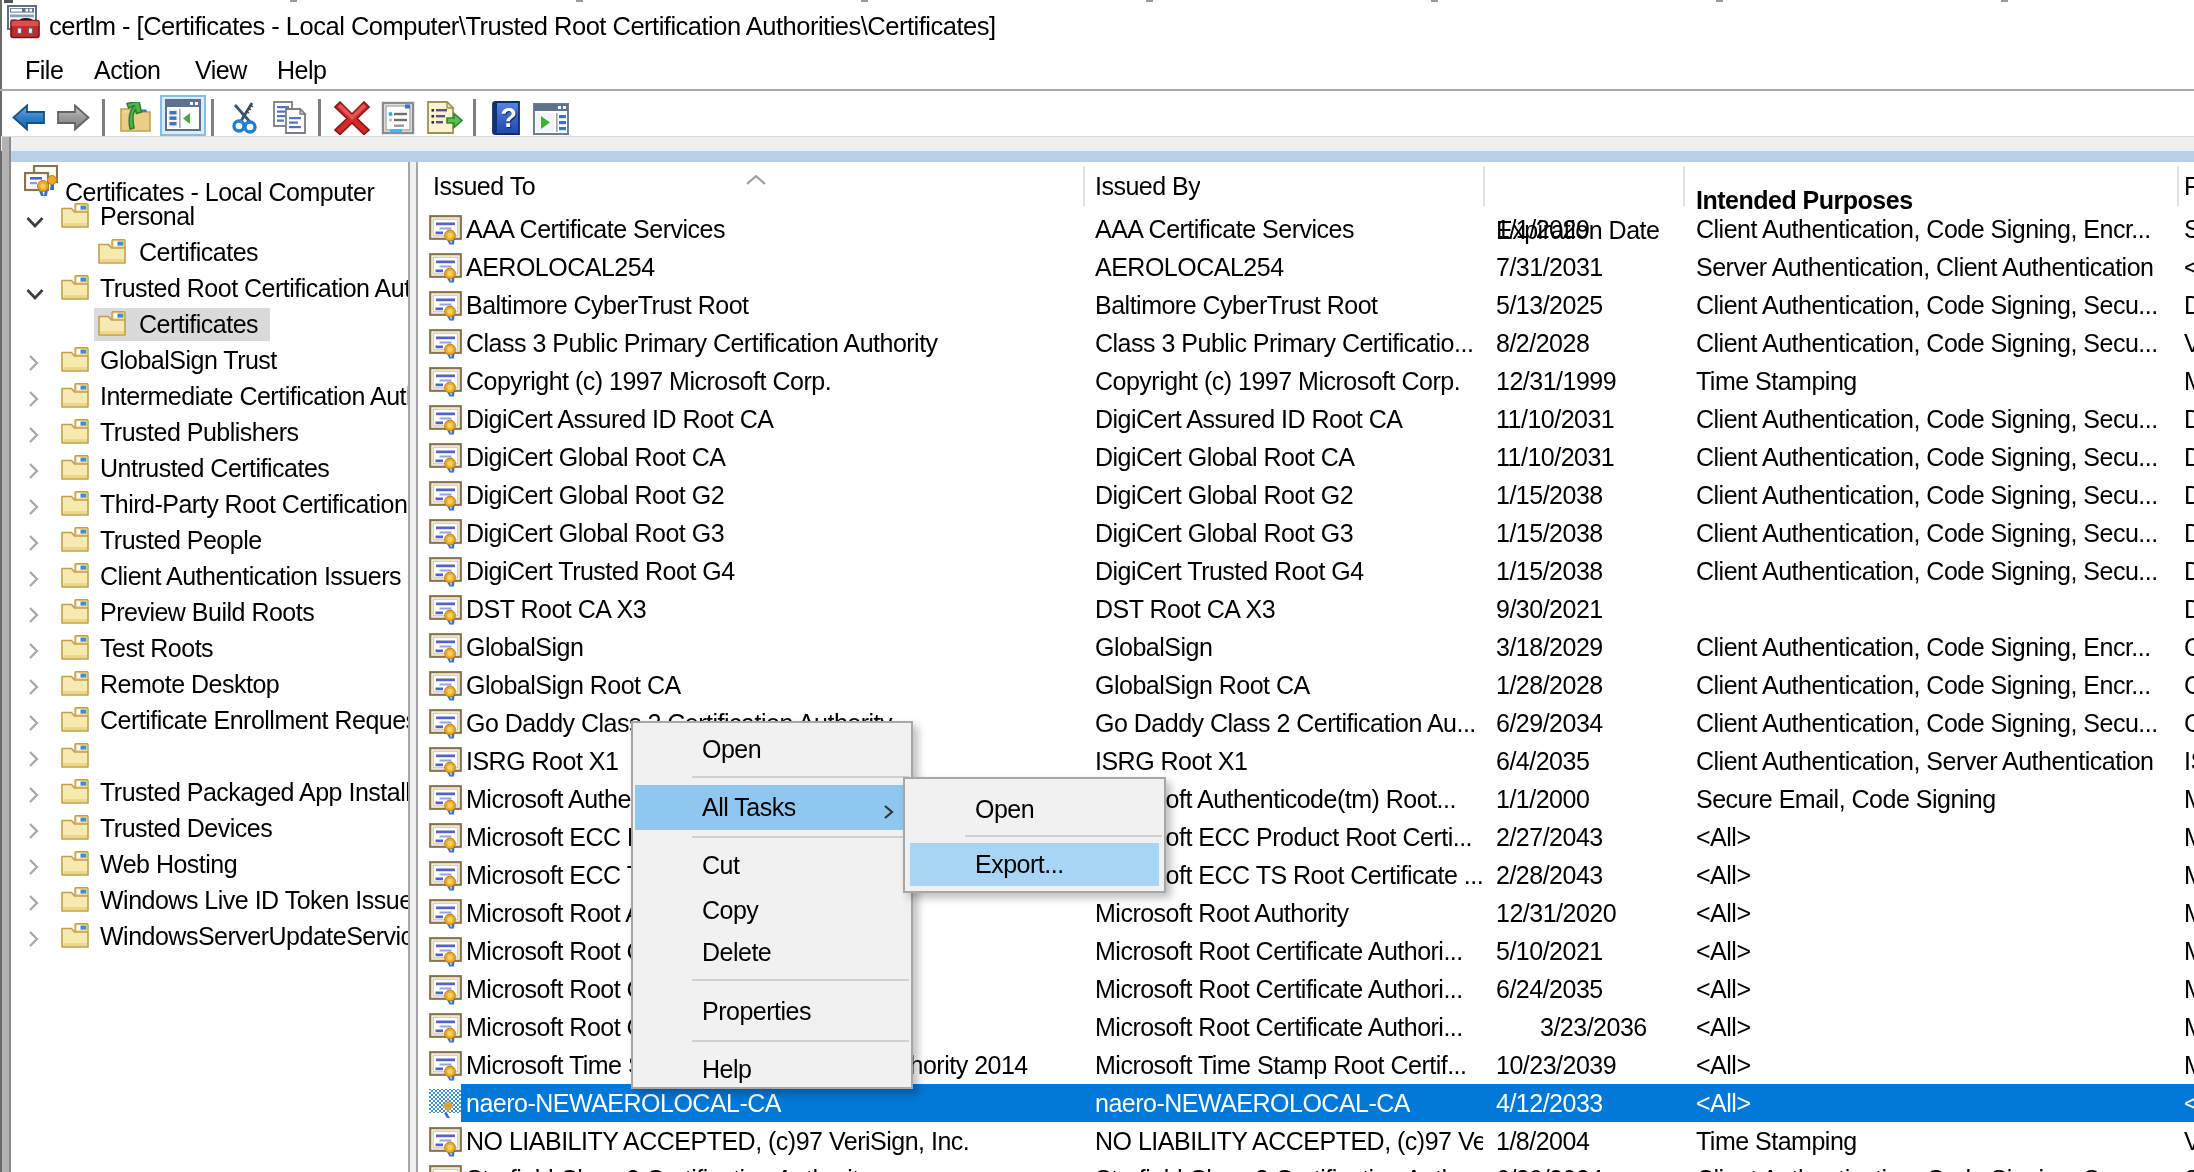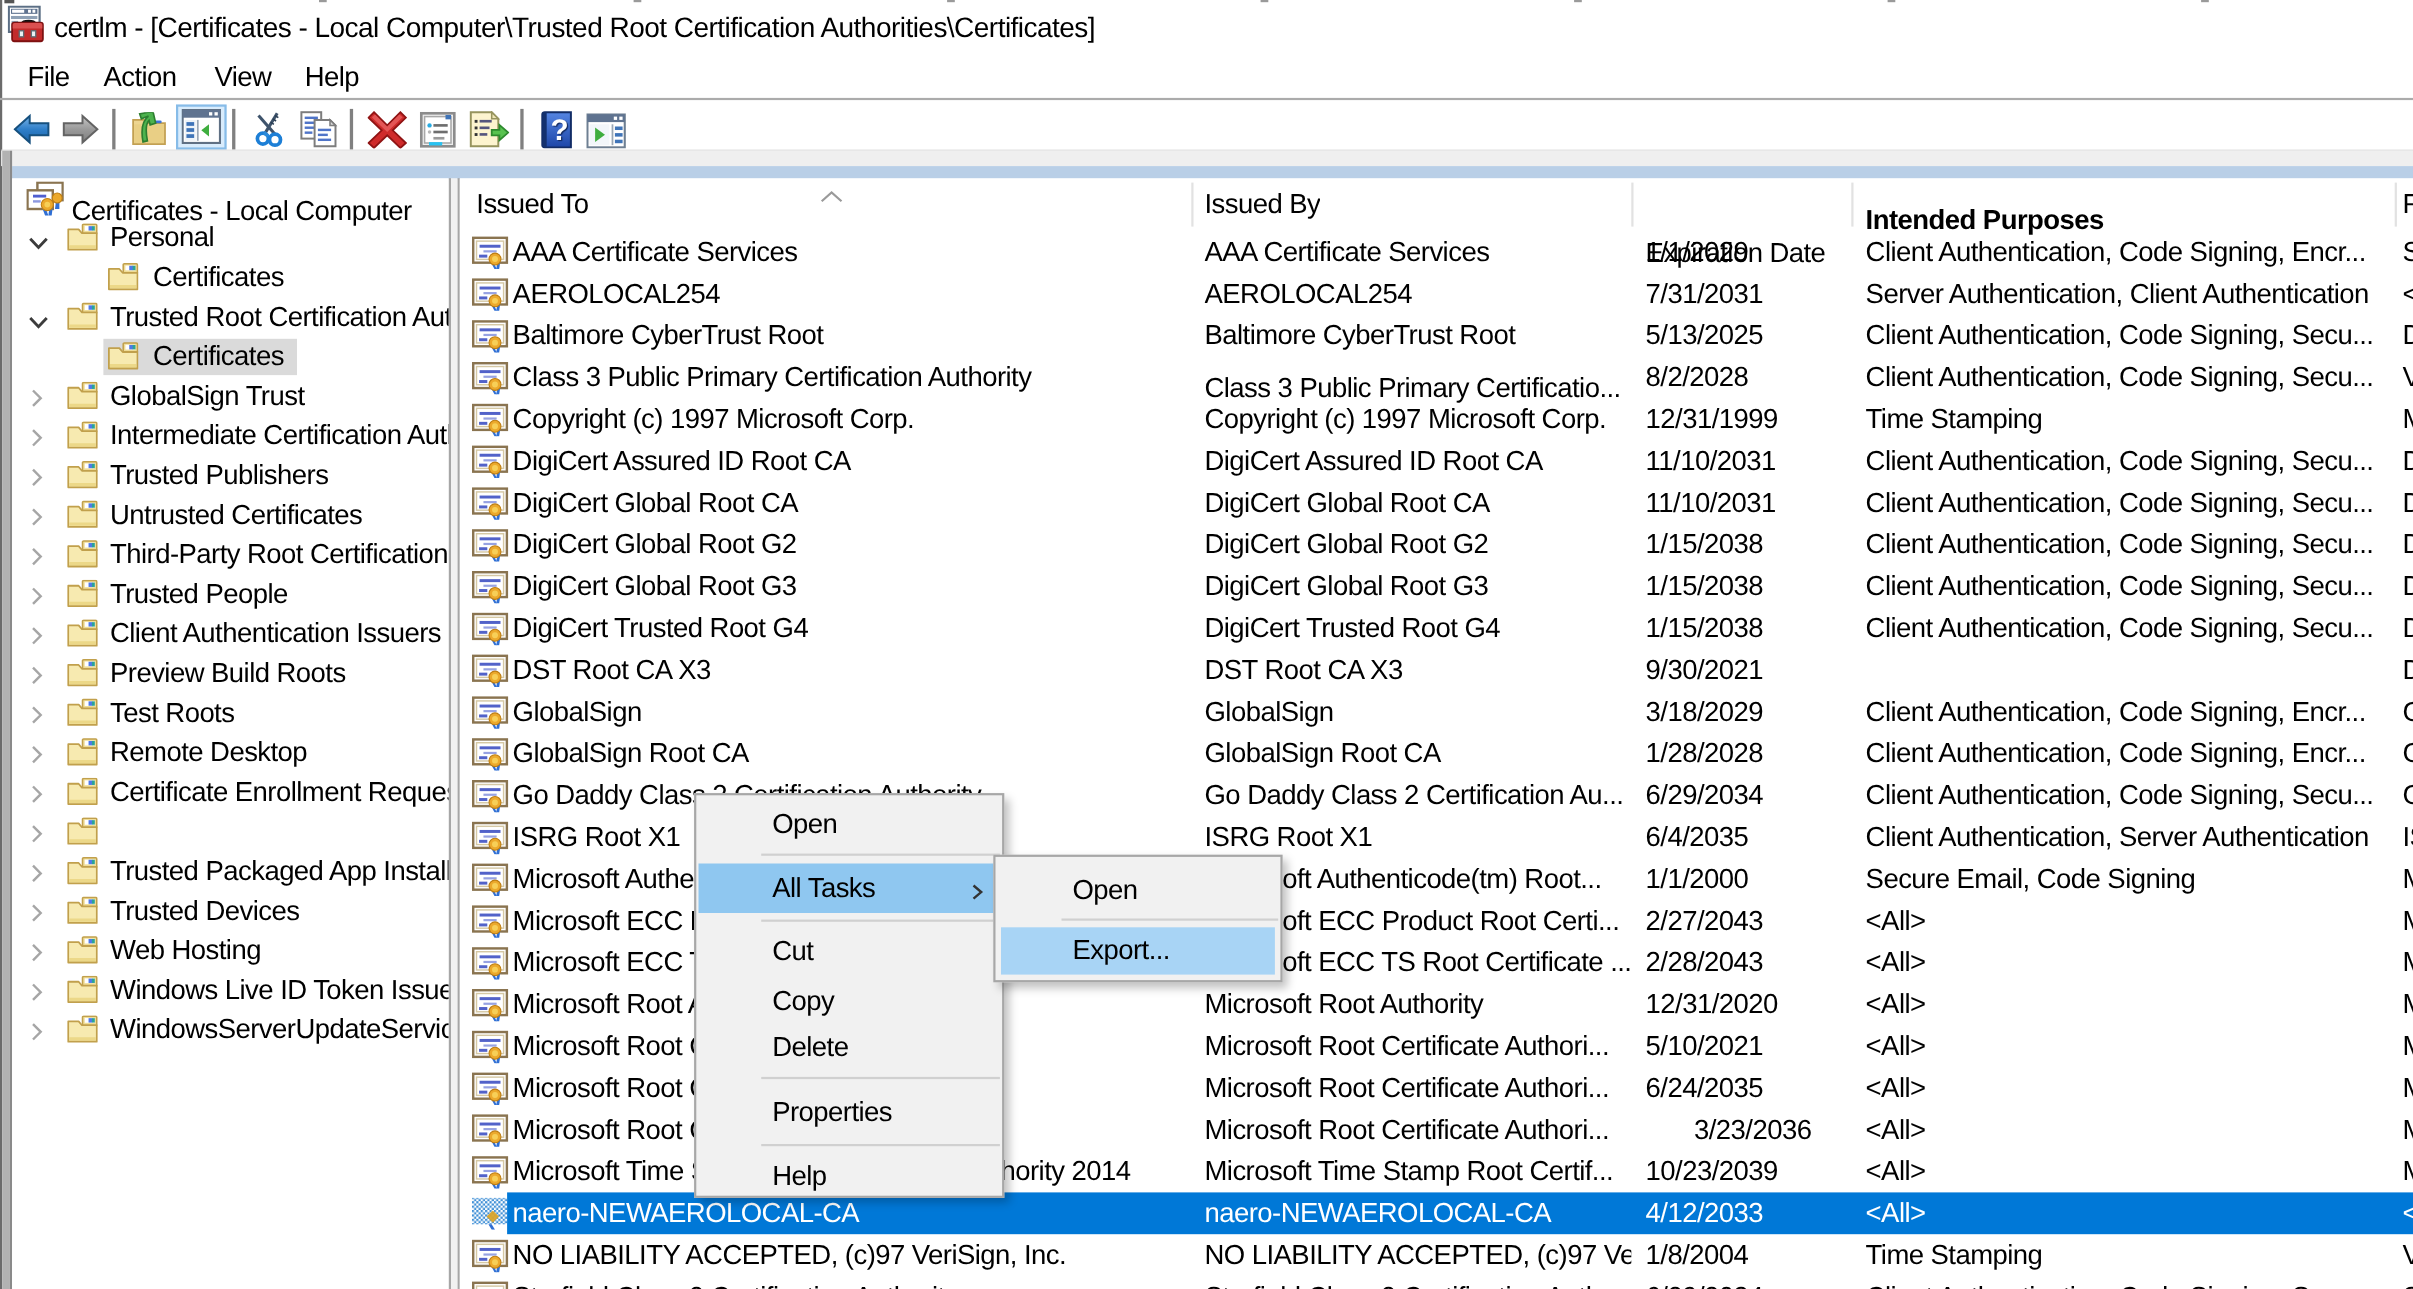--- a/index.html
+++ b/index.html
@@ -495,21 +495,21 @@
 <rect x="4.2" y="6.2" width="24.6" height="16.6" fill="none" stroke="#d5c8a4" stroke-width="1.3"></rect>
 <rect x="7" y="9.5" width="19" height="2.7" fill="#5262c9"></rect>
 <rect x="10.5" y="14.5" width="12" height="2" fill="#97a2e2"></rect>
 <rect x="6.5" y="18.5" width="7.5" height="2.7" fill="#5262c9"></rect>
 <polygon points="17,25 20.5,31.5 22.5,31.5 19.5,25" fill="#2f6fd4"></polygon>
 <polygon points="23.5,25 22,31.5 24.8,31.5 25.8,25" fill="#2f6fd4"></polygon>
 <circle cx="21" cy="22.5" r="5.4" fill="#eca92c" stroke="#bd7d12" stroke-width="1"></circle>
 <circle cx="21" cy="22.5" r="2.7" fill="#f7cf57"></circle>
 </svg></div>
 <div class="abs t row-text" style="left:48px;top:162px;width:615px;height:38px;line-height:38px;">Class 3 Public Primary Certification Authority</div>
-<div class="abs t row-text" style="left:677px;top:172px;width:388px;height:38px;line-height:38px;">Class 3 Public Primary Certificatio...</div>
+<div class="abs t row-text" style="left:677px;top:162px;width:388px;height:38px;line-height:38px;">Class 3 Public Primary Certificatio...</div>
 <div class="abs t row-text" style="left:1078px;top:162px;width:170px;height:38px;line-height:38px;">8/2/2028</div>
 <div class="abs t row-text" style="left:1278px;top:162px;width:470px;height:38px;line-height:38px;">Client Authentication, Code Signing, Secu...</div>
 <div class="abs t row-text" style="left:1766px;top:162px;width:10px;height:38px;line-height:38px;">VeriSign Class 3 Publi...</div>
 <div class="abs" style="left:11px;top:203px;"><svg width="34" height="32" viewBox="0 0 34 32">
 <rect x="1.2" y="3.2" width="30.6" height="22.6" fill="#ffffff" stroke="#8a7450" stroke-width="2.2"></rect>
 <rect x="4.2" y="6.2" width="24.6" height="16.6" fill="none" stroke="#d5c8a4" stroke-width="1.3"></rect>
 <rect x="7" y="9.5" width="19" height="2.7" fill="#5262c9"></rect>
 <rect x="10.5" y="14.5" width="12" height="2" fill="#97a2e2"></rect>
 <rect x="6.5" y="18.5" width="7.5" height="2.7" fill="#5262c9"></rect>
 <polygon points="17,25 20.5,31.5 22.5,31.5 19.5,25" fill="#2f6fd4"></polygon>

